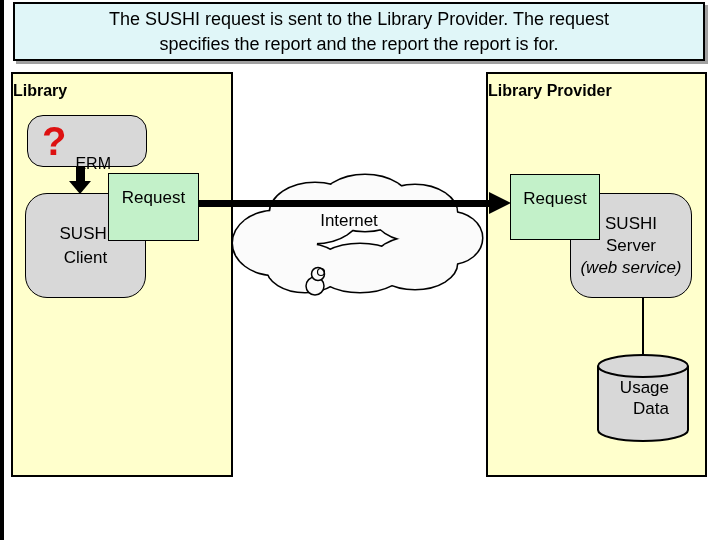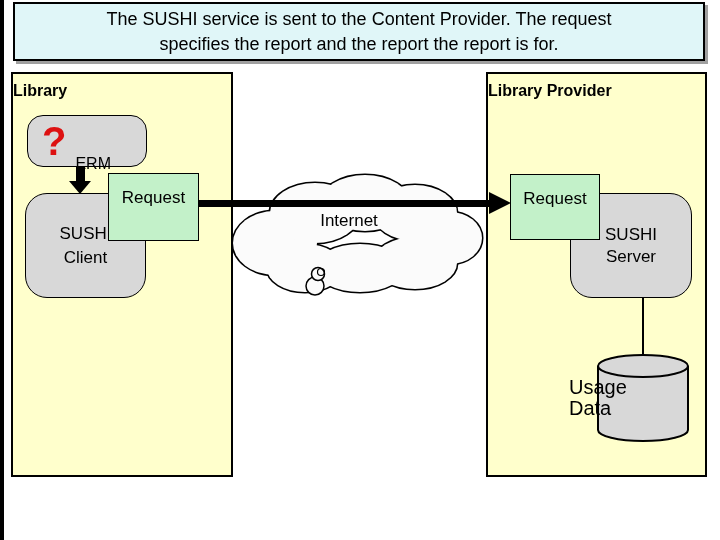--- a/index.html
+++ b/index.html
@@ -56,32 +56,32 @@
   .flow-line{position:absolute;left:199px;top:200px;width:291px;height:7px;background:#000;z-index:5;}
   .flow-arrow-head{position:absolute;left:489px;top:192px;width:0;height:0;z-index:5;
     border-top:11px solid transparent;border-bottom:11px solid transparent;border-left:22px solid #000;}
 
   .cloud-svg{position:absolute;left:230px;top:168px;z-index:2;}
   .internet-label{position:absolute;left:289px;top:211px;width:120px;text-align:center;
     font-size:17px;z-index:2;}
 
   .connector-v{position:absolute;left:642px;top:297px;width:2px;height:58px;background:#000;z-index:2;}
   .cylinder-svg{position:absolute;left:593px;top:351px;z-index:3;}
-  .cylinder-label{position:absolute;left:569px;top:377px;width:100px;text-align:left;
-    font-size:20px;line-height:21px;z-index:4;}
+  .cylinder-label{position:absolute;left:569px;top:377px;width:100px;text-align:right;
+    font-size:17px;line-height:21px;z-index:4;}
 </style>
 </head>
 <body>
 
 <div class="canvas">
 
   <div class="edge-left"></div>
 
   <div class="title-box">
-    <div>The SUSHI service is sent to the Content Provider. The request</div>
+    <div>The SUSHI request is sent to the Library Provider. The request</div>
     <div>specifies the report and the report the report is for.</div>
   </div>
 
   <div class="panel library">
     <div class="panel-label">Library</div>
   </div>
 
   <div class="panel provider">
     <div class="panel-label">Library Provider</div>
   </div>
@@ -133,20 +133,21 @@
   <div class="flow-line"></div>
   <div class="flow-arrow-head"></div>
 
   <div class="request-box request-right">
     <span>Request</span>
   </div>
 
   <div class="gray-node server-box">
     <span>SUSHI</span>
     <span>Server</span>
+    <span class="italic">(web service)</span>
   </div>
 
   <div class="connector-v"></div>
 
   <svg class="cylinder-svg" width="100" height="92" viewBox="0 0 100 92">
     <path d="M5 15 v64 a45 11 0 0 0 90 0 V15" fill="#D8D8D8" stroke="#000" stroke-width="2"></path>
     <ellipse cx="50" cy="15" rx="45" ry="11" fill="#D8D8D8" stroke="#000" stroke-width="2"></ellipse>
   </svg>
   <div class="cylinder-label">
     <div>Usage</div>

